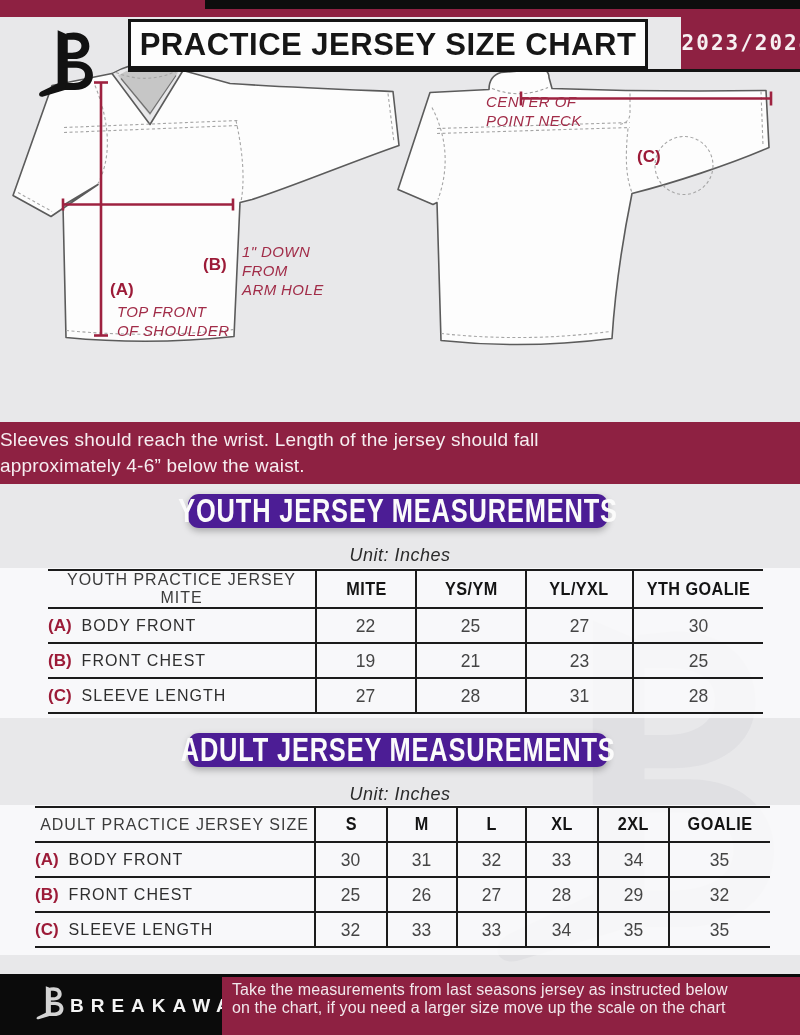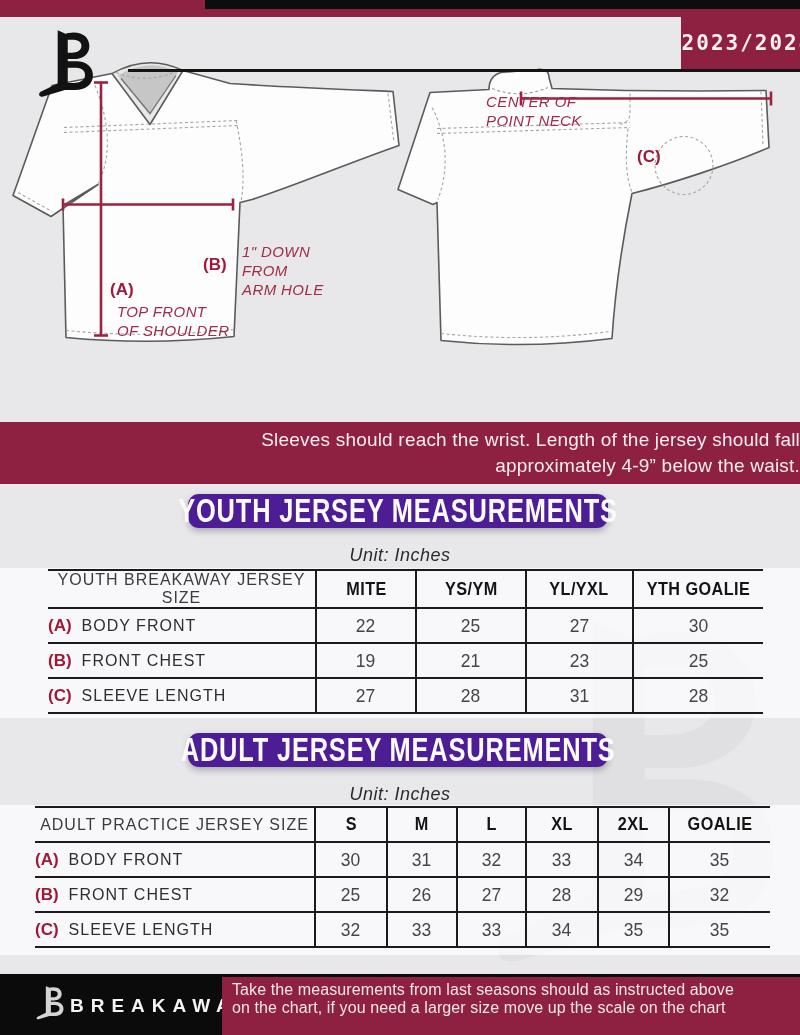--- a/index.html
+++ b/index.html
@@ -19,21 +19,21 @@
   .year-box span{font-family:"DejaVu Sans Mono", monospace;font-size:21px;font-weight:700;
                  color:#f7f0f2;letter-spacing:2px;}
   .header-underline{position:absolute;left:128px;top:69px;width:672px;height:3px;background:#141414;z-index:3;}
   
   .diagram-svg{position:absolute;left:0;top:0;width:800px;height:430px;z-index:2;}
   .anno{position:absolute;color:#a12c48;z-index:3;}
   .anno.cap{font-style:italic;font-size:15px;line-height:19px;letter-spacing:.4px;font-weight:500;white-space:pre-line;}
   .anno.key{font-weight:800;font-size:17px;color:#9c1b38;font-style:normal;}
   
   .banner{position:absolute;left:0;top:422px;width:800px;height:62px;background:#8e2142;z-index:2;
-          display:flex;flex-direction:column;align-items:flex-end;justify-content:center;}
+          display:flex;flex-direction:column;align-items:flex-start;justify-content:center;}
   .banner div{color:#f6edf0;font-size:19px;line-height:26px;letter-spacing:.2px;}
   
   .black-bar{position:absolute;left:188px;width:420px;height:34px;background:#4c1d95;border-radius:11px;
              display:flex;align-items:center;justify-content:center;box-shadow:0 3px 7px rgba(0,0,0,.28);z-index:2;}
   .black-bar span{color:#fbfbfb;font-size:31px;font-weight:700;letter-spacing:1px;white-space:nowrap;
                   display:inline-block;transform:scale(.82,1.08);}
   .unit{position:absolute;left:0;width:800px;text-align:center;font-style:italic;font-weight:400;
         font-size:18px;color:#2b2b2b;letter-spacing:.5px;z-index:2;}
   
   .white-band{position:absolute;left:0;width:800px;background:rgba(253,253,254,.78);z-index:1;}
@@ -83,20 +83,23 @@
       </svg>
   </div>
 
   <div class="top-strip">
     <div class="top-strip-black"></div>
   </div>
   <div class="logo-header">
     <svg viewBox="0 0 100 100">
         <use href="#blogo"></use>
       </svg>
+  </div>
+  <div class="title-box">
+    <span>PRACTICE JERSEY SIZE CHART</span>
   </div>
   <div class="year-box">
     <span>2023/2024</span>
   </div>
   <div class="header-underline"></div>
 
   <svg class="diagram-svg" viewBox="0 95 800 335">
     <g fill="#fdfdfd" stroke="#5b5b5b" stroke-width="1.6" stroke-linejoin="round">
 
       <path d="M489,137 C489,127 494,122 501,120 L537,117 C545,116 549,119 549,125 L552,136
@@ -153,39 +156,39 @@
   <div class="anno key" style="left:203px;top:255px;">(B)</div>
   <div class="anno cap" style="left:242px;top:242px;">1" DOWN
 FROM
 ARM HOLE</div>
   <div class="anno key" style="left:637px;top:147px;">(C)</div>
   <div class="anno cap" style="left:486px;top:92px;">CENTER OF
 POINT NECK</div>
 
   <div class="banner">
     <div>Sleeves should reach the wrist. Length of the jersey should fall</div>
-    <div>approximately 4-9” below the waist.</div>
+    <div>approximately 4-6” below the waist.</div>
   </div>
 
   <div class="black-bar" style="top:494px;">
     <span>YOUTH JERSEY MEASUREMENTS</span>
   </div>
   <div class="unit" style="top:545px;">Unit: Inches</div>
   <div class="white-band" style="top:568px;height:150px;"></div>
   <table class="meas" style="left:48px;top:569px;width:715px;">
     <colgroup>
         <col style="width:268px">
         <col style="width:100px">
         <col style="width:110px">
         <col style="width:107px">
         <col style="width:130px">
       </colgroup>
     <tbody>
         <tr class="hdr">
-      <td class="collabel">YOUTH BREAKAWAY JERSEY SIZE</td>
+      <td class="collabel">YOUTH PRACTICE JERSEY MITE</td>
       <td class="v"><span class="szname">MITE</span></td>
       <td class="v"><span class="szname">YS/YM</span></td>
       <td class="v"><span class="szname">YL/YXL</span></td>
       <td class="v"><span class="szname">YTH GOALIE</span></td>
     </tr>
     <tr>
       <td class="rowlabel ylab"><span class="rkey">(A)</span><span class="rtxt">BODY FRONT</span></td>
       <td class="v"><span class="num">22</span></td>
       <td class="v"><span class="num">25</span></td>
       <td class="v"><span class="num">27</span></td>
@@ -264,18 +267,18 @@
     </table>
 
   <div class="footer">
     <div class="logo-footer">
       <svg viewBox="0 0 100 100">
           <use href="#blogo"></use>
         </svg>
     </div>
     <div class="brand">BREAKAWAY</div>
     <div class="footer-maroon">
-      <div>Take the measurements from last seasons should as instructed above</div>
+      <div>Take the measurements from last seasons jersey as instructed below</div>
       <div>on the chart, if you need a larger size move up the scale on the chart</div>
     </div>
   </div>
 
 </div>
 
 </body></html>

